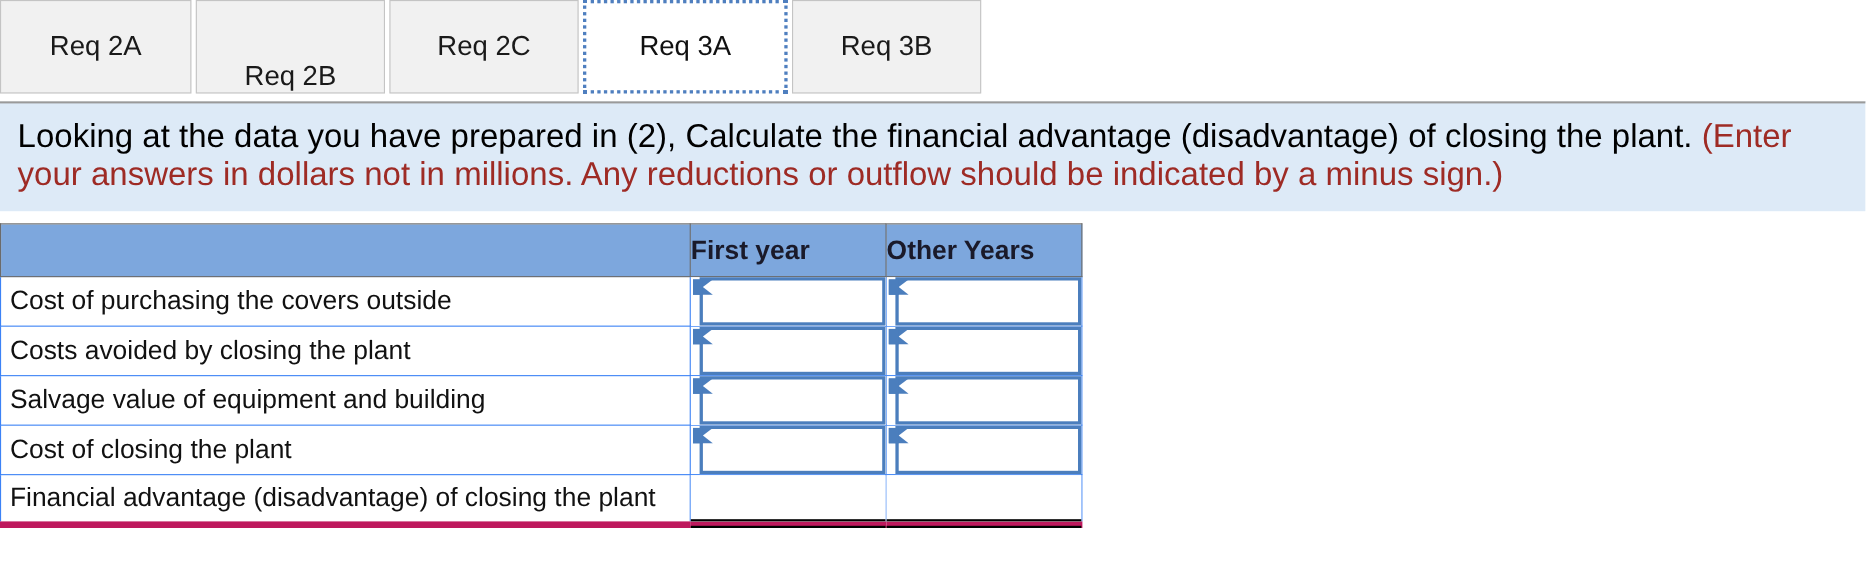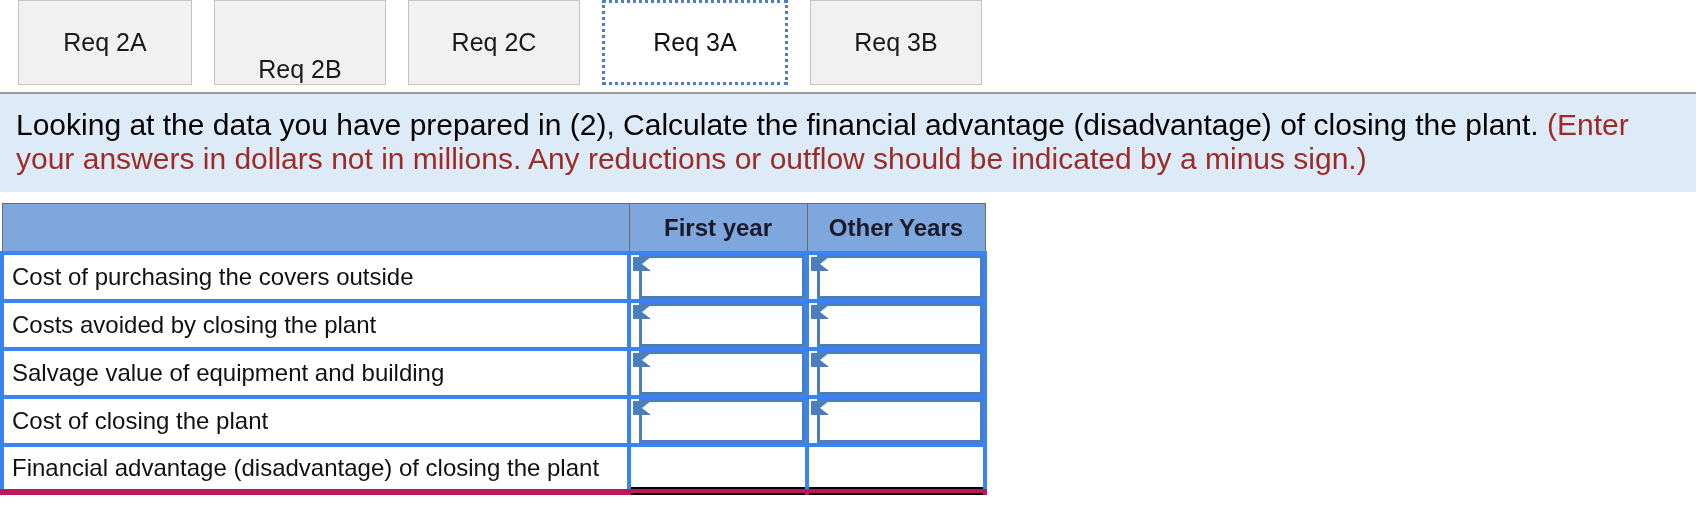--- a/index.html
+++ b/index.html
@@ -28,21 +28,20 @@
     box-sizing: border-box;
     display: flex;
     align-items: center;
     justify-content: center;
     font-size: 25px;
     color: #1a1a1a;
     background: #f1f1f1;
     border: 1px solid #c4c4c4;
     margin-right: 4px;
     user-select: none;
-    margin-left: 18px;
   }
   .tab.w1 { width: 174px; }
   .tab.w2 { width: 172px; align-items: flex-end; }
   .tab.w3 { width: 172px; }
   .tab.w4 { width: 186px; }
   .tab.w5 { width: 172px; }
 
   .tab.active {
     background: #ffffff;
     border: 3px dotted #4f7fbf;
@@ -77,31 +76,31 @@
   table.calc col.c-label { width: 627px; }
   table.calc col.c-first { width: 178px; }
   table.calc col.c-other { width: 178px; }
 
   table.calc th {
     background: #7da7dd;
     color: #1a1a2a;
     font-size: 24px;
     font-weight: bold;
     height: 47px;
-    text-align: center;
+    text-align: left;
     border: 1px solid #6b6b6b;
     padding: 0;
   }
   table.calc th.blank { background: #7da7dd; }
 
   table.calc td {
     height: 44px;
     font-size: 24px;
     color: #111111;
-    border: 4px solid #3b82f6;
+    border: 1px solid #3b82f6;
     padding: 0 0 0 8px;
     background: #ffffff;
     vertical-align: middle;
     box-sizing: border-box;
   }
 
   
   td.inputcell {
     position: relative;
     border: 1px solid #6b6b6b;

